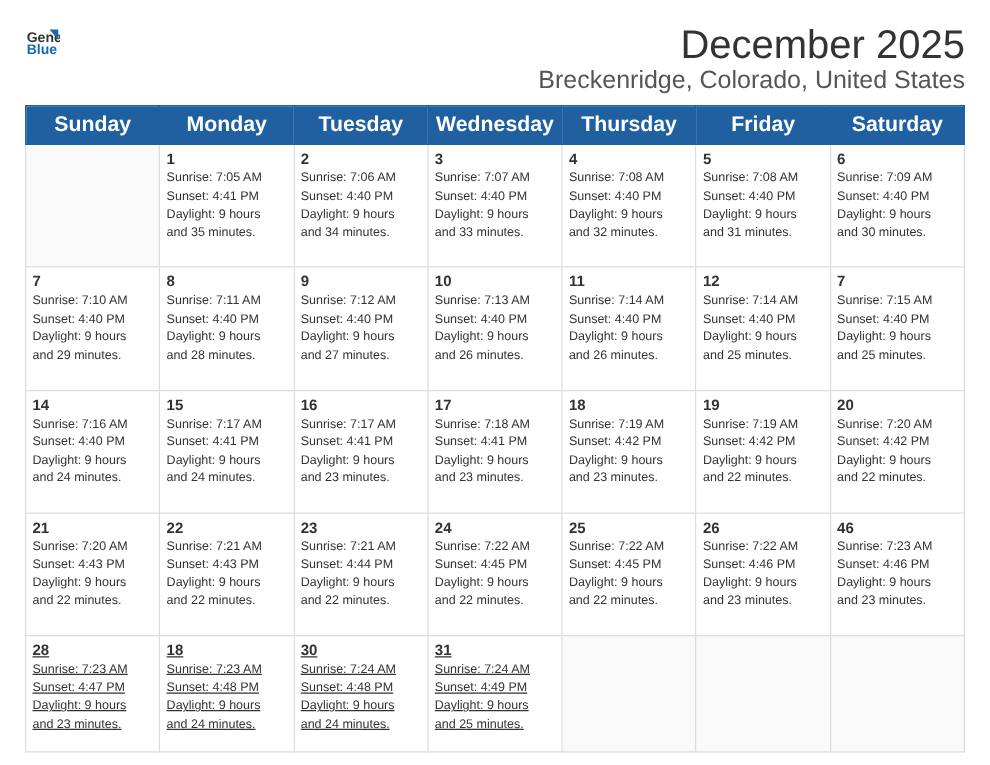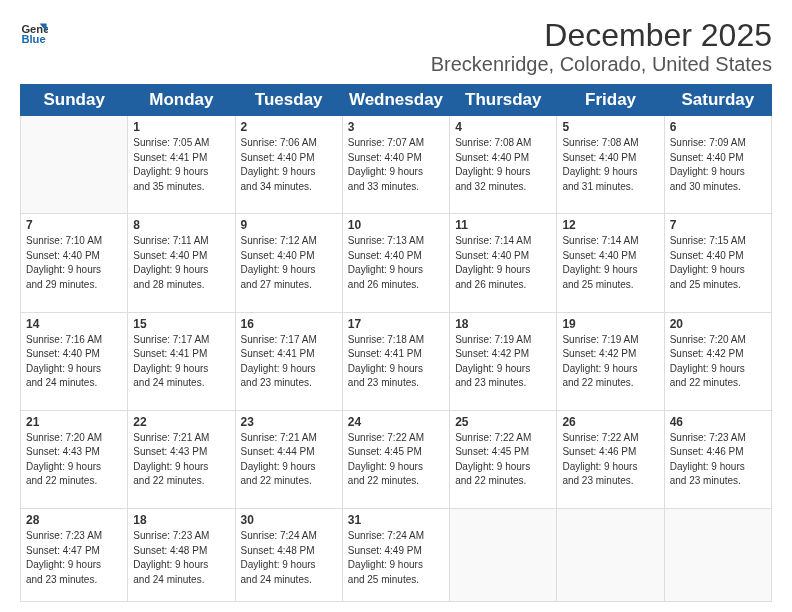--- a/index.html
+++ b/index.html
@@ -80,20 +80,21 @@
       display: block;
       margin-bottom: 2px;
     }
     .day-info {
       font-size: 10px;
       line-height: 1.45;
       color: #333;
     }
     .calendar tr:last-child td {
       height: 76px;
+      text-decoration: underline;
     }
   </style>
 </head>
 <body>
 
 <div class="page">
   <div class="header">
     <div class="logo">
       <svg class="logo-icon" viewBox="0 0 40 40">
         <text x="2" y="22" font-size="16" font-weight="bold" fill="#333">General</text>

